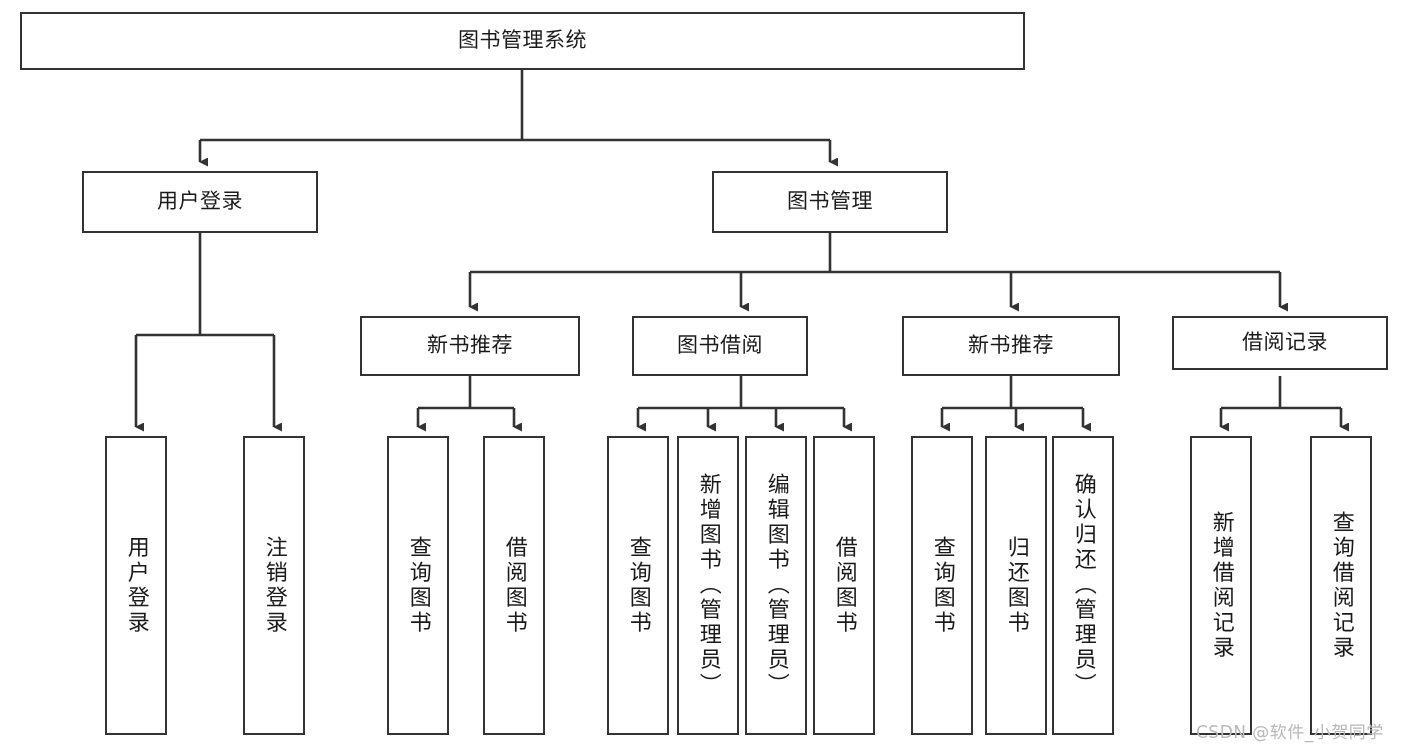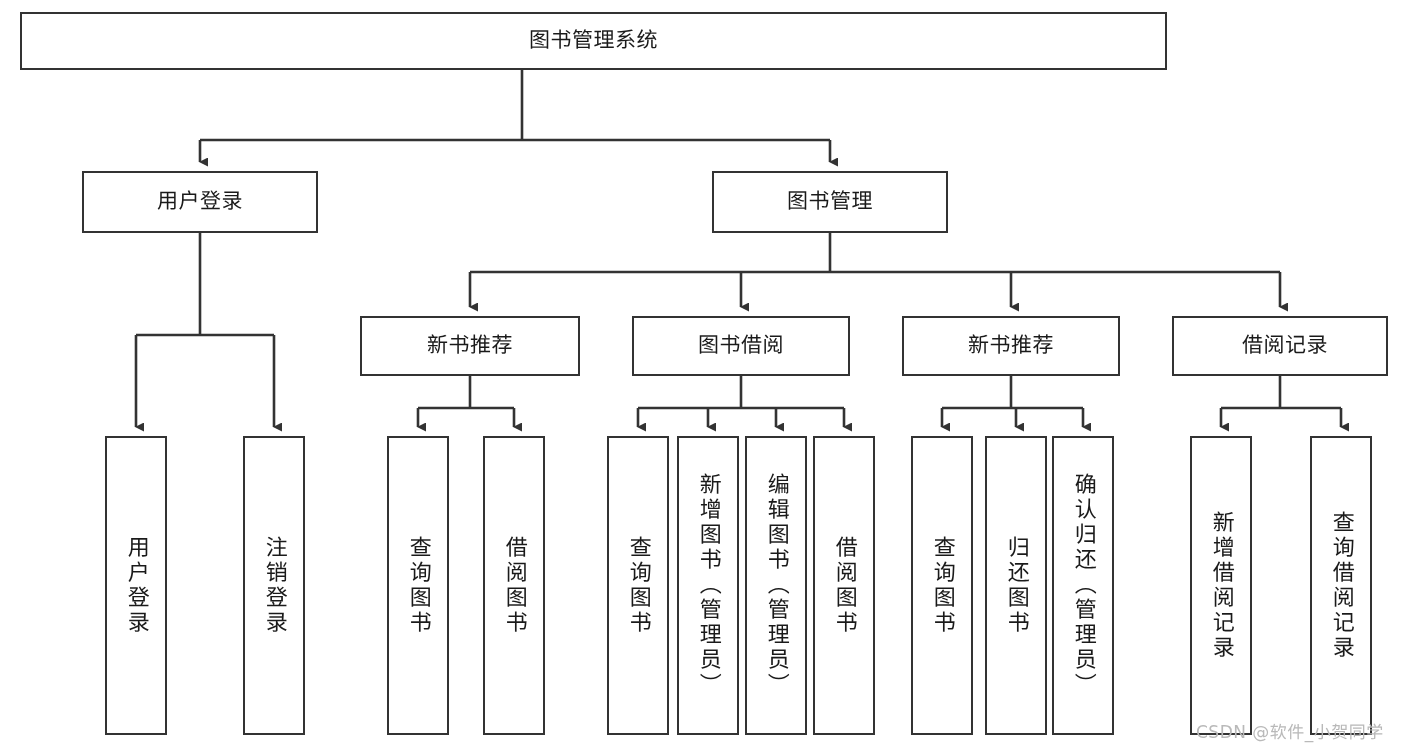--- a/index.html
+++ b/index.html
@@ -127,45 +127,45 @@
       <g>
         <path d="M 1280 376 L 1280 408"></path>
         <path d="M 1221 408 L 1341 408"></path>
         <path d="M 1221 408 L 1221 427" marker-end="url(#arrowhead)"></path>
         <path d="M 1341 408 L 1341 427" marker-end="url(#arrowhead)"></path>
       </g>
 
     </g>
   </svg>
 
-  <div class="node node-h" style="left:20px; top:12px; width:1147px; height:58px;">
+  <div class="node node-h" style="left:20px; top:12px; width:1005px; height:58px;">
     <span class="node-label">图书管理系统</span>
   </div>
 
   <div class="node node-h" style="left:82px; top:171px; width:236px; height:62px;">
     <span class="node-label">用户登录</span>
   </div>
 
   <div class="node node-h" style="left:360px; top:316px; width:220px; height:60px;">
     <span class="node-label">新书推荐</span>
   </div>
 
   <div class="node node-h" style="left:712px; top:171px; width:236px; height:62px;">
     <span class="node-label">图书管理</span>
   </div>
 
-  <div class="node node-h" style="left:632px; top:316px; width:218px; height:60px;">
+  <div class="node node-h" style="left:632px; top:316px; width:176px; height:60px;">
     <span class="node-label">图书借阅</span>
   </div>
 
   <div class="node node-h" style="left:902px; top:316px; width:218px; height:60px;">
     <span class="node-label">新书推荐</span>
   </div>
 
-  <div class="node node-h" style="left:1172px; top:316px; width:216px; height:60px;padding-left:10px;">
+  <div class="node node-h" style="left:1172px; top:316px; width:216px; height:54px;padding-left:10px;">
     <span class="node-label">借阅记录</span>
   </div>
 
   <div class="node node-v" style="left:105px; top:436px; width:62px; height:299px;">
     <span class="node-label">用户登录</span>
   </div>
 
   <div class="node node-v" style="left:243px; top:436px; width:62px; height:299px;">
     <span class="node-label">注销登录</span>
   </div>

